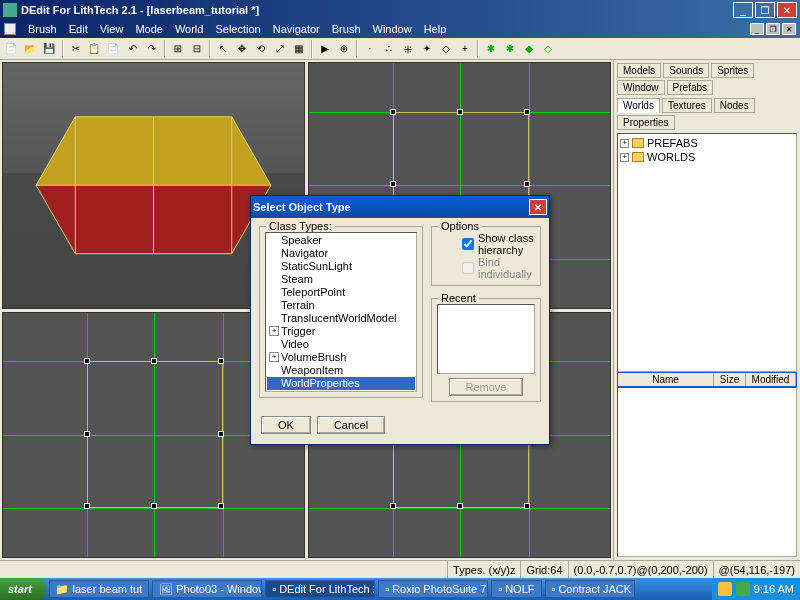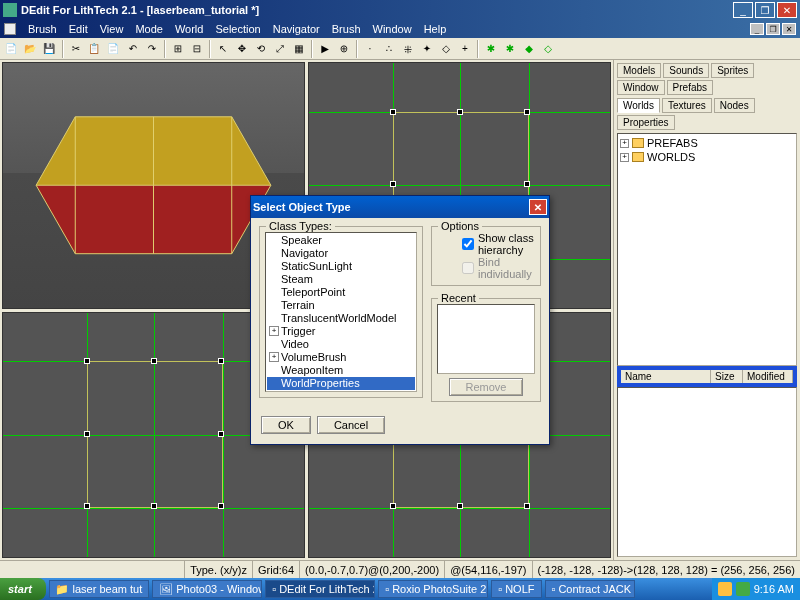--- a/index.html
+++ b/index.html
@@ -40,21 +40,21 @@
 
 
 .rightpanel { width: 187px; background: #ece9d8; border-left: 1px solid #aca899; display: flex; flex-direction: column; padding: 3px; }
 .tabrow { display: flex; gap: 2px; flex-wrap: wrap; margin-bottom: 3px; align-items: center; }
 .ptab { background: #ece9d8; border: 1px solid #aca899; padding: 1px 5px; font-size: 10px; cursor: pointer; }
 .ptab.active { background: #fff; border-bottom-color: #fff; }
 .treebox { flex: 1; background: #fff; border: 1px inset #aca899; padding: 2px; overflow: auto; }
 .treeitem { display: flex; align-items: center; gap: 3px; padding: 1px 0; font-size: 11px; }
 .treeplus { width: 9px; height: 9px; border: 1px solid #888; display: flex; align-items: center; justify-content: center; font-size: 8px; line-height: 1; }
 .treeico { width: 12px; height: 10px; background: #ffd060; border: 1px solid #aa8020; }
-.listhdr { display: flex; background: #ece9d8; border: 4px solid #1d4ed8; }
+.listhdr { display: flex; background: #ece9d8; border: 1px solid #1d4ed8; text-align: center; }
 .listhdr > div { padding: 1px 4px; border-right: 1px solid #aca899; font-size: 10px; }
 .listbox { height: 170px; background: #fff; border: 1px inset #aca899; }
 
 
 .statusbar { position: absolute; bottom: 22px; left: 0; right: 0; height: 18px; background: #ece9d8; border-top: 1px solid #aca899; display: flex; align-items: center; font-size: 10px; }
 .status-sp { flex: 1; }
 .statcell { border-left: 1px solid #aca899; padding: 0 5px; height: 100%; display: flex; align-items: center; }
 
 
 .taskbar { position: absolute; bottom: 0; left: 0; right: 0; height: 22px; background: linear-gradient(to bottom, #3a8fe0, #1a5fb0); display: flex; align-items: center; }
@@ -261,46 +261,45 @@
       <div style="flex:1">Name</div>
       <div style="width:32px">Size</div>
       <div style="width:50px">Modified</div>
     </div>
     <div class="listbox"></div>
   </div>
 </div>
 
 <div class="statusbar">
   <div class="status-sp"></div>
-  <div class="statcell">Type. (x/y)z</div>
+  <div class="statcell">Types. (x/y)z</div>
   <div class="statcell">Grid:64</div>
   <div class="statcell">(0.0,-0.7,0.7)@(0,200,-200)</div>
   <div class="statcell">@(54,116,-197)</div>
-  <div class="statcell">(-128, -128, -128)-&gt;(128, 128, 128) = (256, 256, 256)</div>
 </div>
 
 <div class="taskbar">
   <div class="startbtn">
     <span>start</span>
   </div>
   <div class="taskbtn">
       <span>📁</span>
       <span>laser beam tut</span>
     </div>
   <div class="taskbtn">
       <span>🖼</span>
       <span>Photo03 - Windows Pi...</span>
     </div>
   <div class="taskbtn active">
       <span>▫</span>
       <span>DEdit For LithTech 2...</span>
     </div>
   <div class="taskbtn">
       <span>▫</span>
-      <span>Roxio PhotoSuite 2</span>
+      <span>Roxio PhotoSuite 7</span>
     </div>
   <div class="taskbtn" style="max-width:60px">
       <span>▫</span>
       <span>NOLF</span>
     </div>
   <div class="taskbtn" style="max-width:90px">
       <span>▫</span>
       <span>Contract JACK</span>
     </div>
   <div class="tray">

